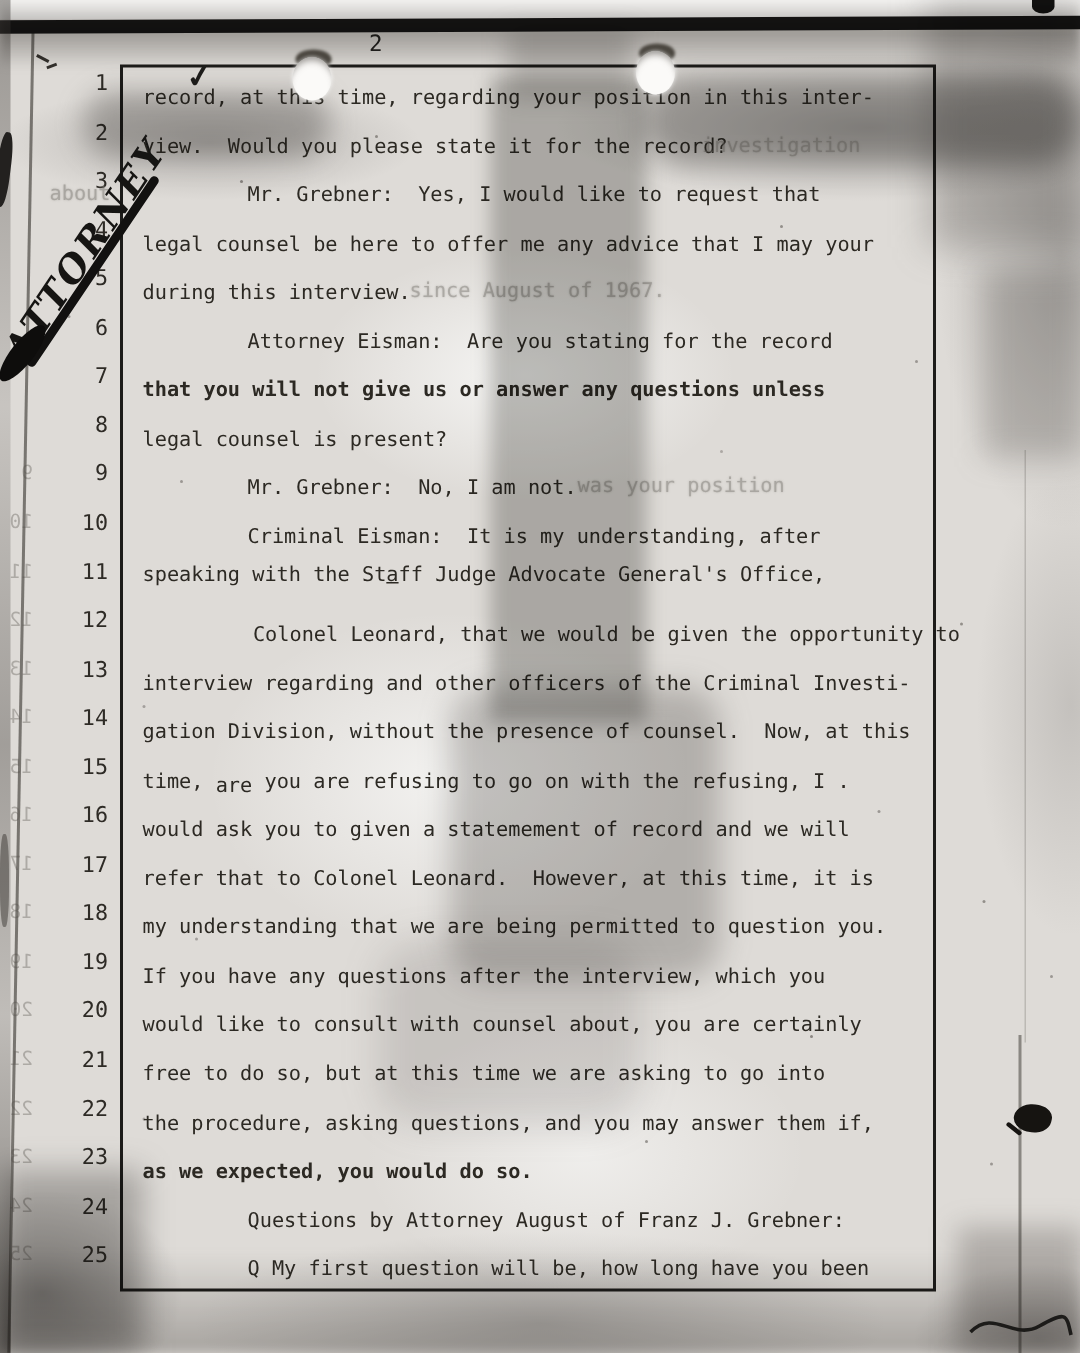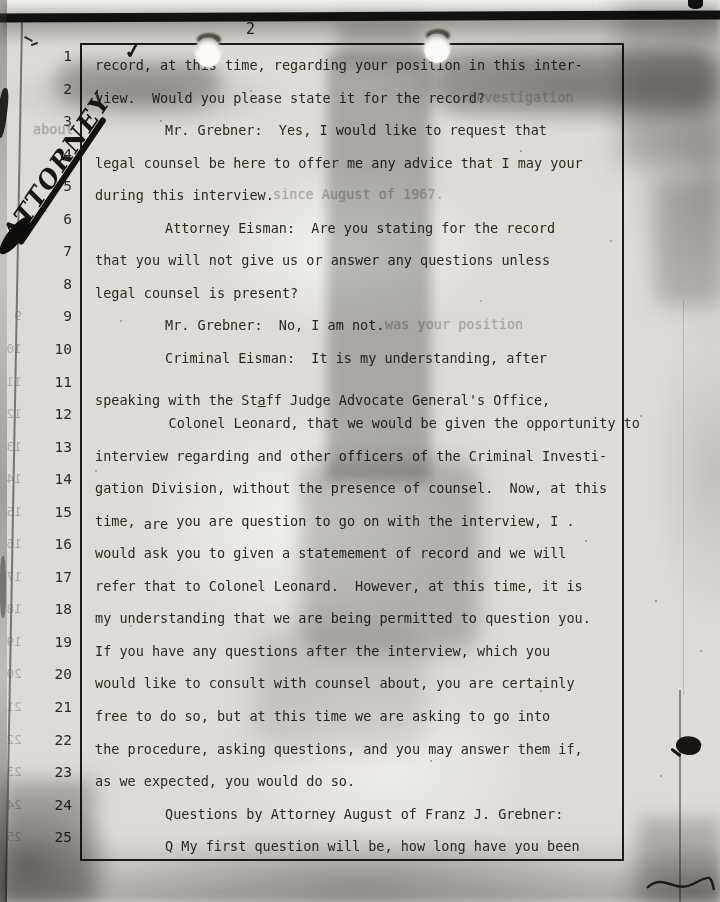--- a/index.html
+++ b/index.html
@@ -128,37 +128,37 @@
       <div class="ln-num" style="top: 796.65px;">24</div>
       <div class="ln-num" style="top: 829.2px;">25</div>
     </div>
   <div id="textcol">
       <div class="ln-text" style="top: 57px;">record, at this time, regarding your position in this inter-</div>
       <div class="ln-text" style="top: 89.55px;">view.  Would you please state it for the record?<span class="ghost" style="left: 373px;">investigation</span></div>
       <div class="ln-text indent" style="top: 122.1px;">Mr. Grebner:  Yes, I would like to request that<span class="ghost" style="left: -62px;">about</span></div>
       <div class="ln-text" style="top: 154.65px;">legal counsel be here to offer me any advice that I may your</div>
       <div class="ln-text" style="top: 187.2px;">during this interview.<span class="ghost" style="left: 178px;">since August of 1967.</span></div>
       <div class="ln-text indent" style="top: 219.75px;">Attorney Eisman:  Are you stating for the record</div>
-      <div class="ln-text" style="top: 252.3px;">that you will not give us or answer any questions unless</div>
+      <div class="ln-text" style="top: 252.3px; font-weight: bold;">that you will not give us or answer any questions unless</div>
       <div class="ln-text" style="top: 284.85px;">legal counsel is present?</div>
       <div class="ln-text indent" style="top: 317.4px;">Mr. Grebner:  No, I am not.<span class="ghost" style="left: 290px;">was your position</span></div>
       <div class="ln-text indent" style="top: 349.95px;">Criminal Eisman:  It is my understanding, after</div>
-      <div class="ln-text" style="top: 392px;"><span>speaking with the St</span><span class="u">a</span><span>ff Judge Advocate General's Office,</span></div>
+      <div class="ln-text" style="top: 375px;"><span>speaking with the St</span><span class="u">a</span><span>ff Judge Advocate General's Office,</span></div>
       <div class="ln-text" style="top: 415.05px; text-align: right;">Colonel Leonard, that we would be given the opportunity to</div>
       <div class="ln-text" style="top: 447.6px;">interview regarding and other officers of the Criminal Investi-</div>
       <div class="ln-text" style="top: 480.15px;">gation Division, without the presence of counsel.  Now, at this</div>
-      <div class="ln-text" style="top: 512.7px;"><span>time, </span><span style="position: relative; top: 3px;">are</span><span> you are question to go on with the interview, I .</span></div>
+      <div class="ln-text" style="top: 512.7px;"><span>time, </span><span style="position: relative; top: 3px;">are</span><span> you are refusing to go on with the refusing, I .</span></div>
       <div class="ln-text" style="top: 545.25px;">would ask you to given a statemement of record and we will</div>
       <div class="ln-text" style="top: 577.8px;">refer that to Colonel Leonard.  However, at this time, it is</div>
       <div class="ln-text" style="top: 610.35px;">my understanding that we are being permitted to question you.</div>
       <div class="ln-text" style="top: 642.9px;">If you have any questions after the interview, which you</div>
       <div class="ln-text" style="top: 675.45px;">would like to consult with counsel about, you are certainly</div>
       <div class="ln-text" style="top: 708px;">free to do so, but at this time we are asking to go into</div>
       <div class="ln-text" style="top: 740.55px;">the procedure, asking questions, and you may answer them if,</div>
-      <div class="ln-text" style="top: 773.1px;">as we expected, you would do so.</div>
+      <div class="ln-text" style="top: 773.1px; font-weight: bold;">as we expected, you would do so.</div>
       <div class="ln-text indent" style="top: 805.65px;">Questions by Attorney August of Franz J. Grebner:</div>
       <div class="ln-text indent" style="top: 838.2px;">Q My first question will be, how long have you been</div>
     </div>
   <div id="mirrorcol">
       <div class="mirror-num" style="top: 308.4px;">9</div>
       <div class="mirror-num" style="top: 340.95px;">10</div>
       <div class="mirror-num" style="top: 373.5px;">11</div>
       <div class="mirror-num" style="top: 406.05px;">12</div>
       <div class="mirror-num" style="top: 438.6px;">13</div>
       <div class="mirror-num" style="top: 471.15px;">14</div>

